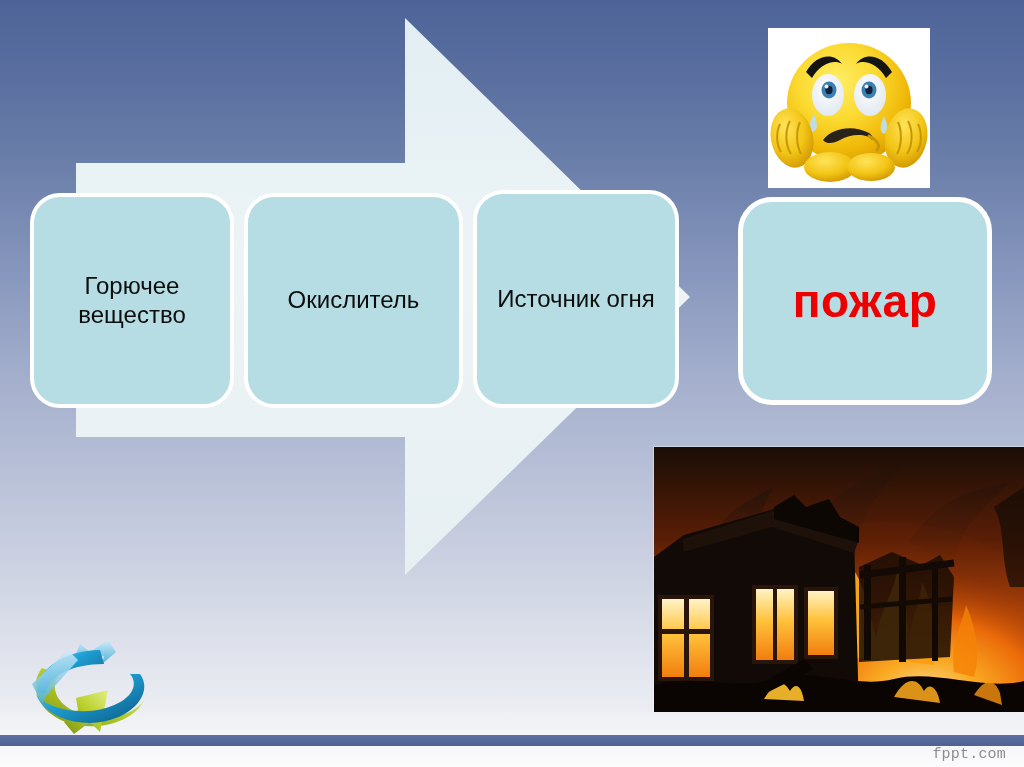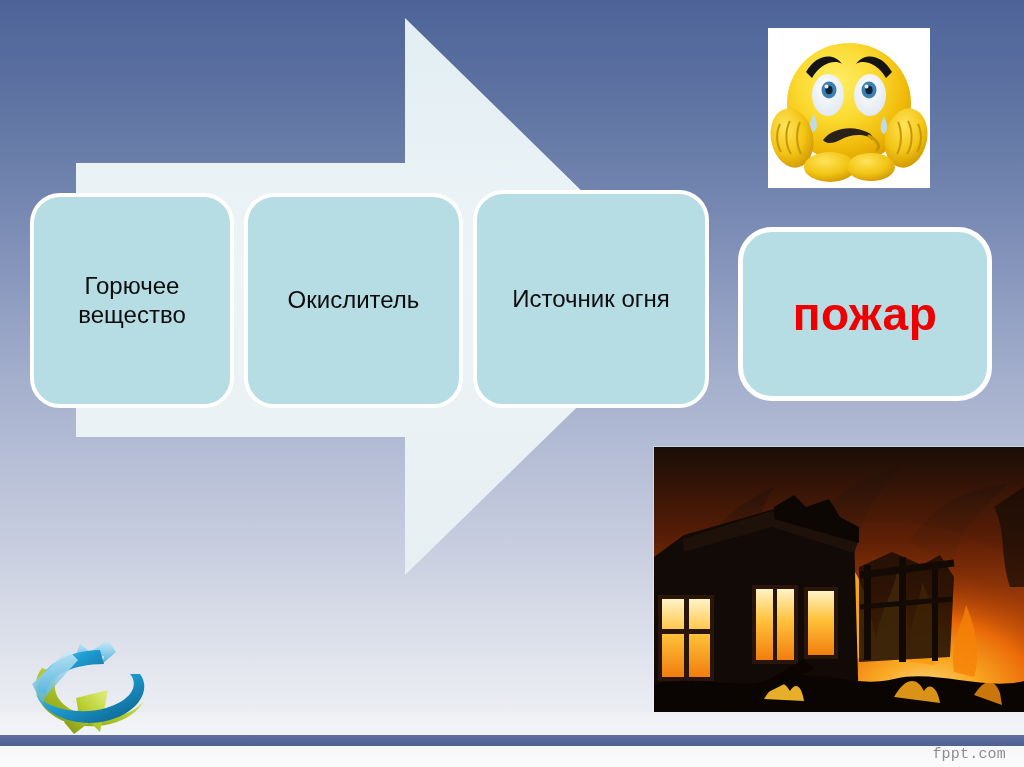--- a/index.html
+++ b/index.html
@@ -72,26 +72,25 @@
     font-size: 24px;
     line-height: 1.18;
     padding: 6px 10px;
   }
   .box .box-label {
     display: block;
     width: 100%;
   }
   .box-1 { left: 30px;  top: 193px; width: 204px; height: 215px; }
   .box-2 { left: 244px; top: 193px; width: 219px; height: 215px; }
-  .box-3 { left: 473px; top: 190px; width: 236px; height: 218px; }
+  .box-3 { left: 473px; top: 190px; width: 206px; height: 218px; }
   .box-4 {
-    left: 738px; top: 197px; width: 254px; height: 174px;
+    left: 738px; top: 197px; width: 254px; height: 208px;
     border-width: 5px;
     border-radius: 34px;
-    margin-top: 30px;
   }
   .box-4 .box-label {
     color: #ee0000;
     font-weight: bold;
     font-size: 46px;
     letter-spacing: 0.5px;
   }
 
   
   .smiley-frame {

